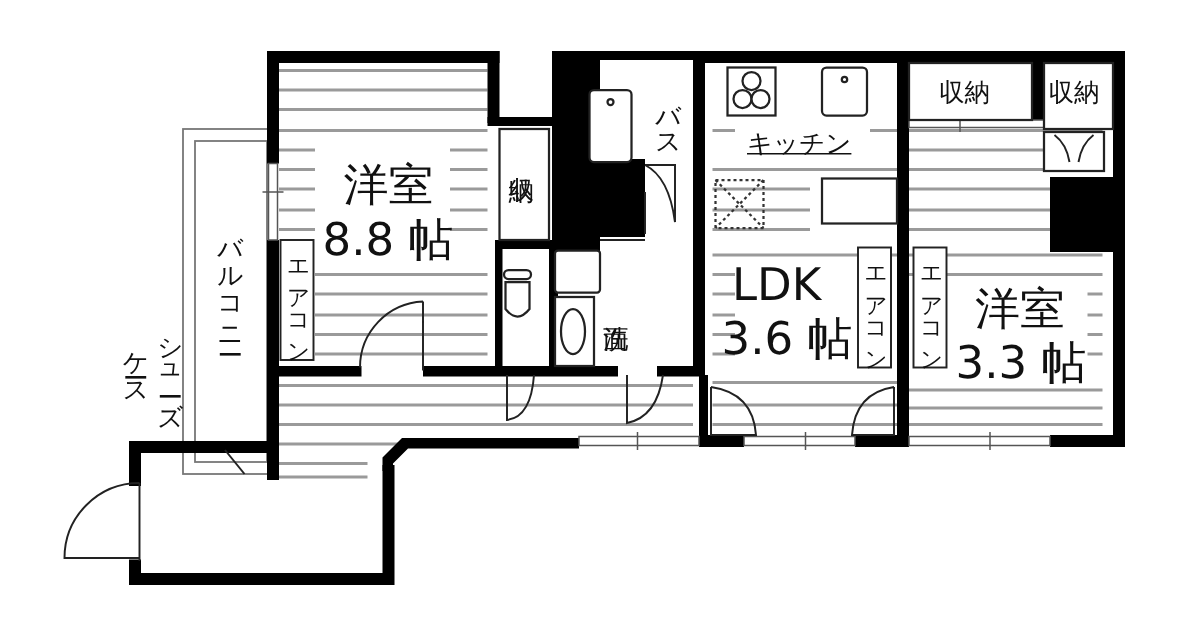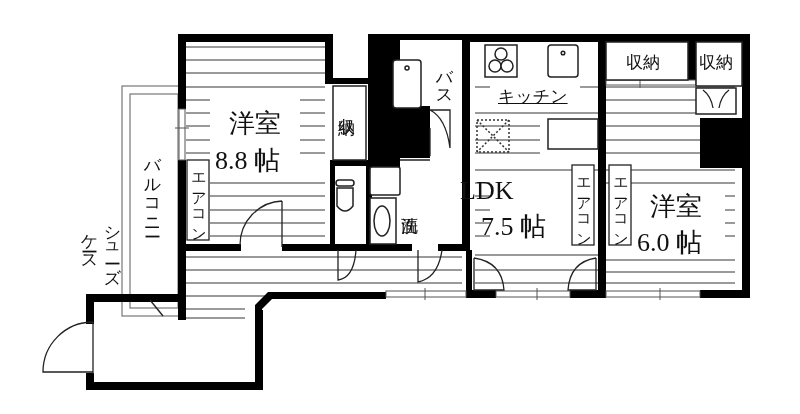--- a/index.html
+++ b/index.html
@@ -1,19 +1,19 @@
 <!DOCTYPE html>
 <html><head>
 <meta charset="utf-8">
 <style>
   html,body{margin:0;padding:0;background:#fff;}
   body{width:800px;height:414px;position:relative;overflow:hidden;font-family:"DejaVu Sans",sans-serif;}
   #plan{position:absolute;left:0;top:0;width:800px;height:414px;}
   .lbl{position:absolute;color:#111;white-space:nowrap;font-family:"DejaVu Sans",sans-serif;}
-  .big{font-size:26px;line-height:34px;font-family:Liberation Serif, serif;}
+  .big{font-size:30px;line-height:34px;}
   .mid{font-size:17px;line-height:20px;}
   .vert{writing-mode:vertical-rl;text-orientation:upright;letter-spacing:1px;}
 </style>
 </head>
 <body>
 
 <svg id="plan" viewBox="0 0 800 414" xmlns="http://www.w3.org/2000/svg">
 
   <g stroke="#9a9a9a" stroke-width="2">
 
@@ -187,25 +187,25 @@
   <g fill="#fff" stroke="#222" stroke-width="1.3">
     <rect x="187" y="160" width="22" height="80"></rect>
     <rect x="572" y="165" width="22" height="80"></rect>
     <rect x="609" y="165" width="22" height="80"></rect>
   </g>
 </svg>
 
 <div class="lbl big" style="left:229px;top:107px;">洋室</div>
 <div class="lbl big" style="left:215px;top:144px;">8.8 帖</div>
 
-<div class="lbl big" style="left:460px;top:174px;">LDK</div>
-<div class="lbl big" style="left:481px;top:210px;">7.5 帖</div>
+<div class="lbl big" style="left:488px;top:174px;">LDK</div>
+<div class="lbl big" style="left:481px;top:210px;">3.6 帖</div>
 
 <div class="lbl big" style="left:650px;top:190px;">洋室</div>
-<div class="lbl big" style="left:637px;top:226px;">6.0 帖</div>
+<div class="lbl big" style="left:637px;top:226px;">3.3 帖</div>
 
 <div class="lbl mid" style="left:498px;top:86px;text-decoration:underline;">キッチン</div>
 <div class="lbl mid vert" style="left:435px;top:58px;">バス</div>
 <div class="lbl mid vert" style="left:400px;top:204px;">洗面</div>
 <div class="lbl mid vert" style="left:143px;top:146px;">バルコニー</div>
 <div class="lbl mid vert" style="left:103px;top:214px;">シューズ</div>
 <div class="lbl mid vert" style="left:80px;top:222px;">ケース</div>
 
 <div class="lbl mid vert" style="left:337px;top:105px;">収納</div>
 <div class="lbl mid" style="left:626px;top:52px;">収納</div>

